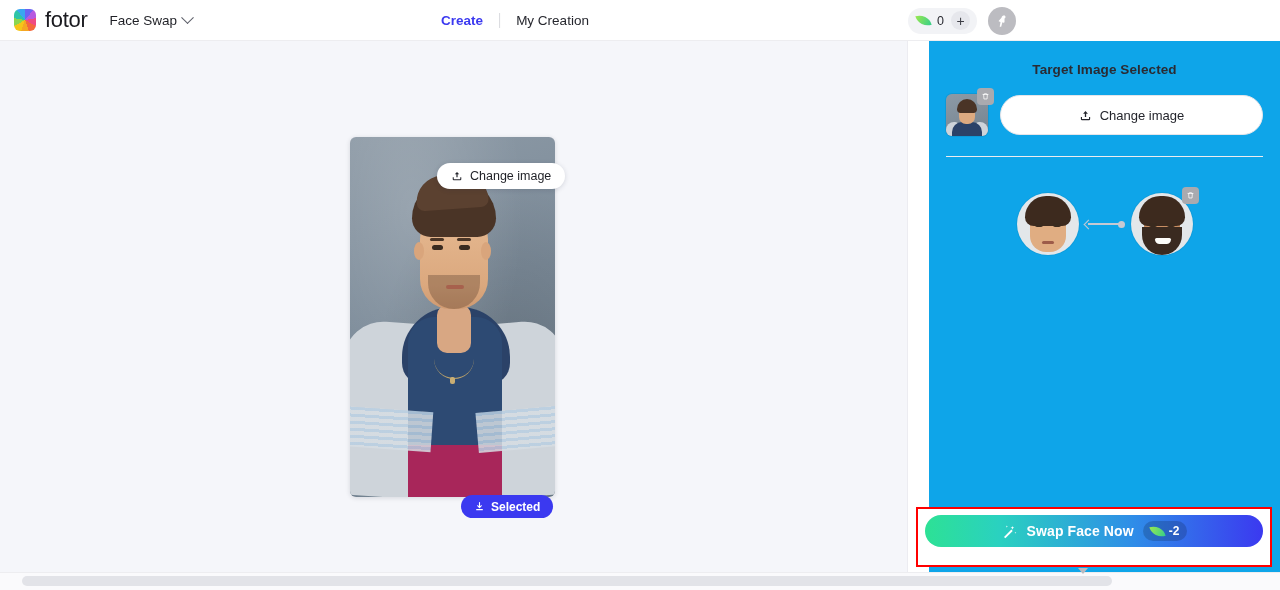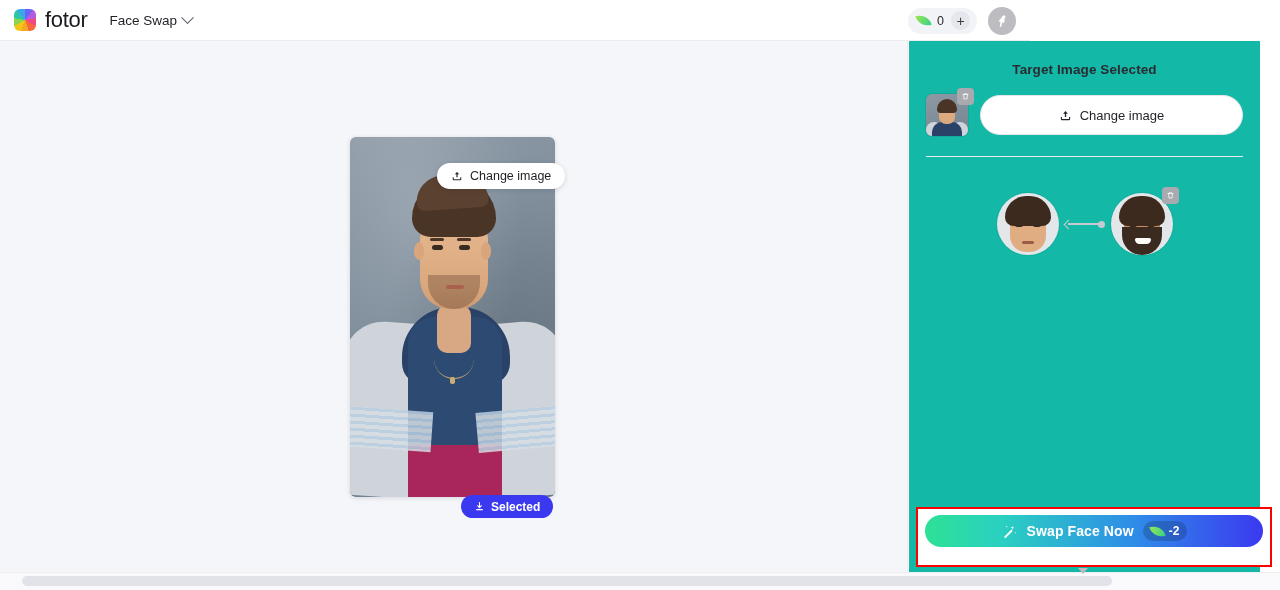--- a/index.html
+++ b/index.html
@@ -154,22 +154,22 @@
   }
   .btn-download {
     position: absolute; left: 461px; top: 454px;
     height: 23px; padding: 0 13px; background: #3b39f0; border-radius: 12px;
     display: flex; align-items: center; gap: 6px;
     font-size: 12px; color: #fff; font-weight: 700; cursor: pointer;
   }
 
   
   .right-panel {
-    position: absolute; left: 909px; top: 41px;
-    width: 351px; height: 531px; background: #14b8a6;
+    position: absolute; left: 929px; top: 41px;
+    width: 351px; height: 531px; background: #0ea5e9;
   }
   .panel-title {
     text-align: center; font-size: 13.5px; color: #2a2b33; font-weight: 700;
     letter-spacing: .1px;
   }
   .target-sec { padding-top: 21px; }
   .target-row { display: flex; align-items: center; gap: 12px; padding: 0 17px; margin-top: 17px; }
   .thumb-wrap { position: relative; width: 42px; height: 42px; flex: none; }
   .thumb {
     width: 42px; height: 42px; border-radius: 6px; overflow: hidden; position: relative;
@@ -260,20 +260,25 @@
 <div class="topbar">
   <div class="brand">
     <div class="logo-sq"></div>
     <div class="brand-name">fotor</div>
   </div>
   <div class="tool-select">
     <span>Face Swap</span>
     <span class="chev"></span>
   </div>
 
+  <div class="center-nav">
+    <div class="nav-link active">Create</div>
+    <div class="nav-sep"></div>
+    <div class="nav-link">My Creation</div>
+  </div>
 
   <div class="top-right">
     <div class="credit-pill">
       <span class="leaf"></span>
       <span class="credit-num">0</span>
       <span class="plus-btn">+</span>
     </div>
     <div class="avatar">
       <svg width="16" height="16" viewBox="0 0 16 16">
         <path d="M10.4 2.2c-1.5 0-2.7 1.1-2.9 2.5L5 7.4c-.4.4-.3 1 .2 1.2l1.3.5-.8 4.6h1.5l1.2-4.4 1.1.4c.5.2 1-.2 1-.7V5.6c.6-.3 1-.9 1-1.6 0-1-.8-1.8-1.8-1.8z" fill="#fff"></path>

